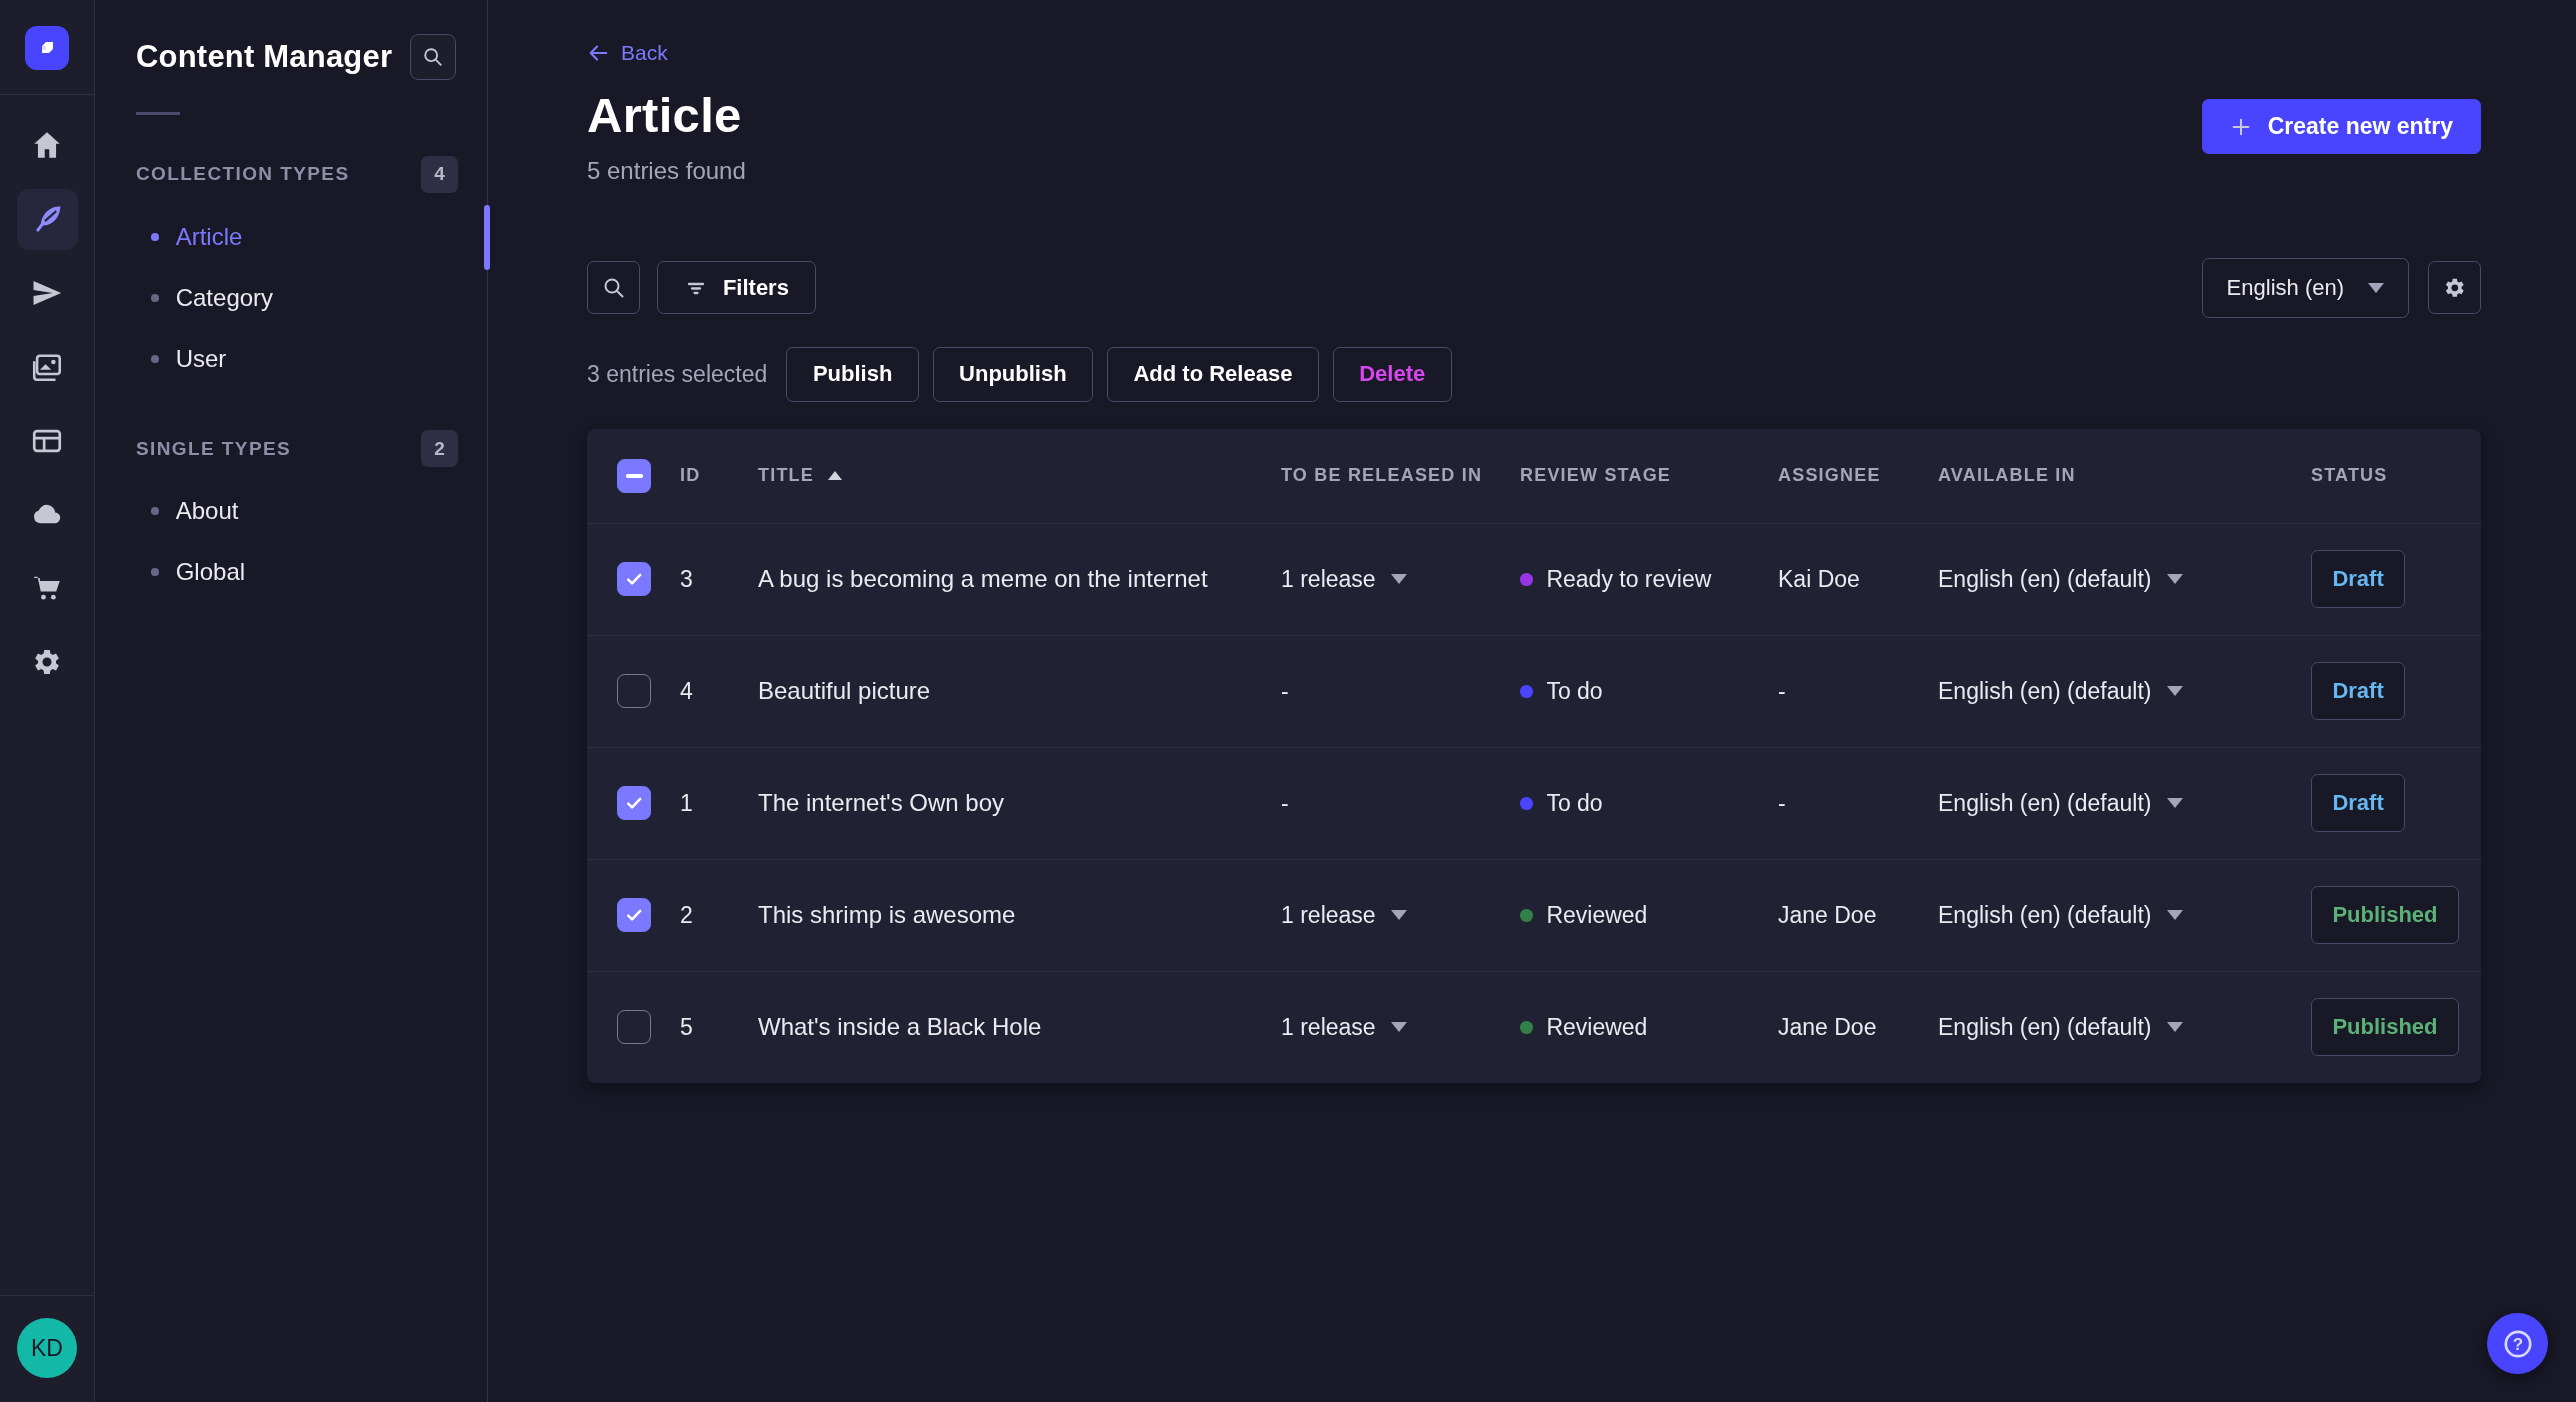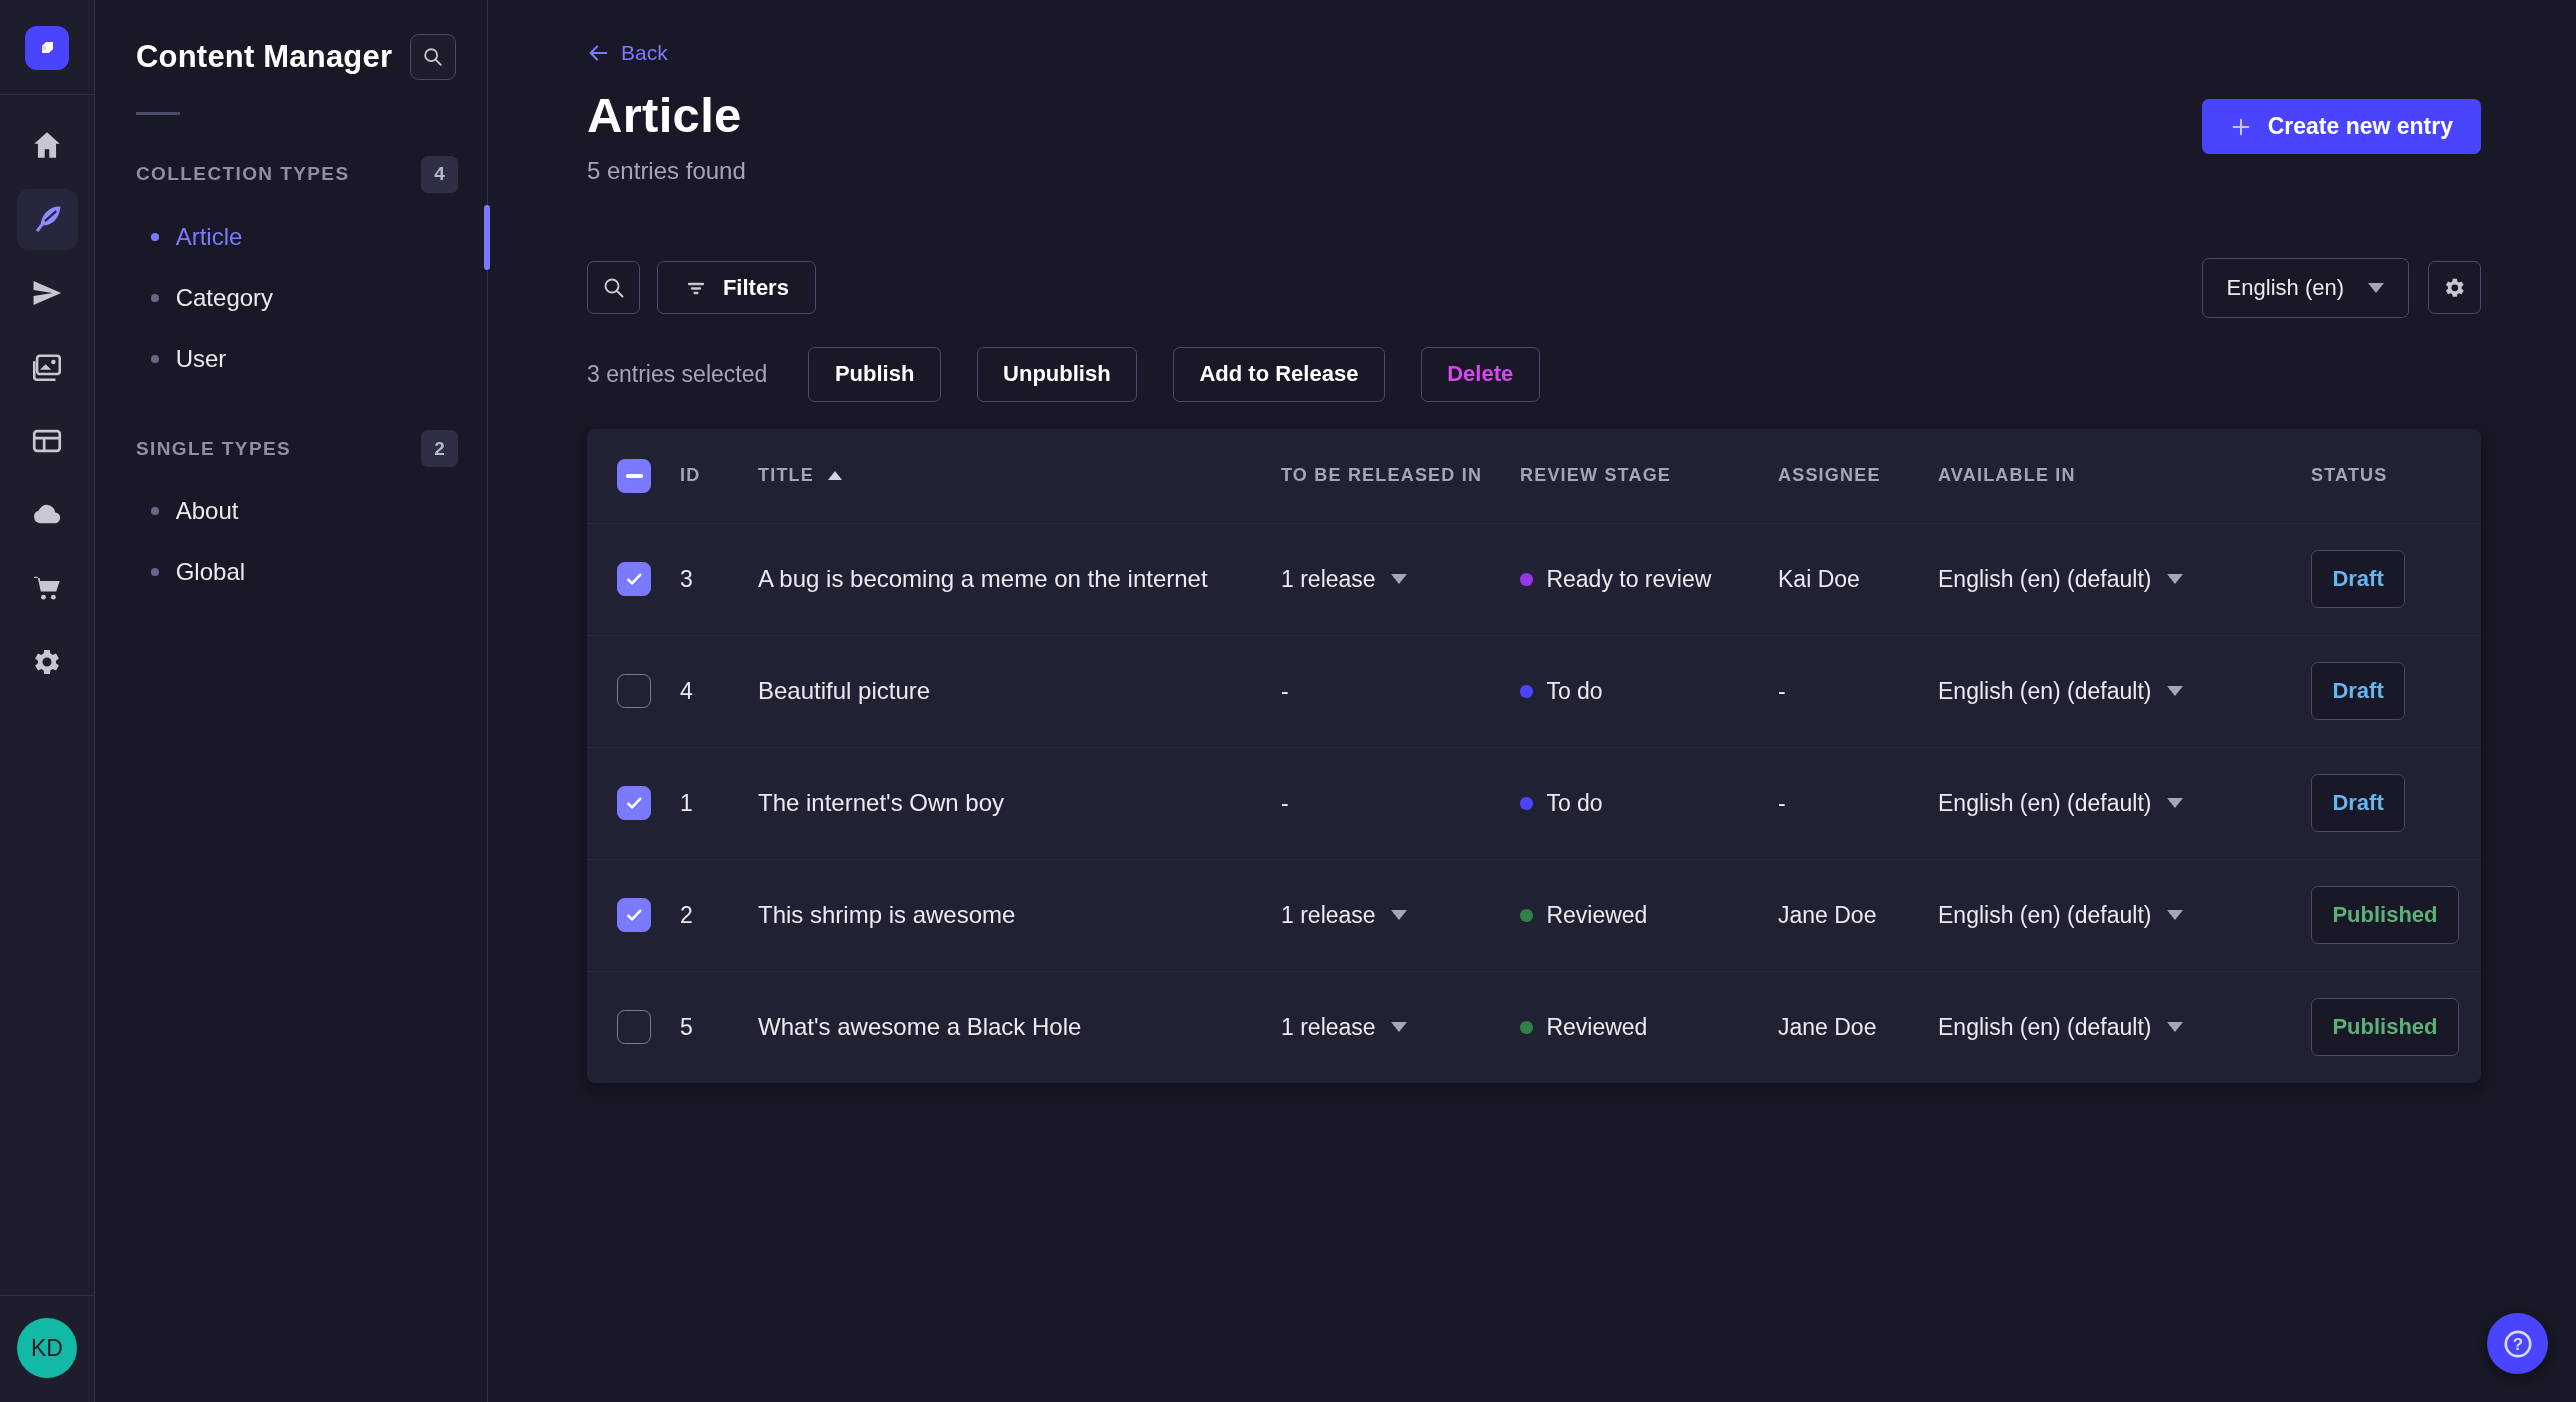--- a/index.html
+++ b/index.html
@@ -114,21 +114,21 @@
     font-family:inherit;
   }
   .toolbar-left .btn-outline { margin-left:17px; }
   .locale-select {
     height:60px; padding:0 24px; border-radius:6.8px; border:0.9px solid #4a4a6a;
     display:flex; align-items:center; gap:24px; font-size:22px; color:#eaeaef;
     cursor:pointer; margin-right:19px; background:transparent;
   }
   .caret-down { width:0; height:0; border-left:8.5px solid transparent; border-right:8.5px solid transparent; border-top:10.2px solid #a5a5ba; }
 
-  .selection-row { margin-top:29px; display:flex; align-items:center;gap:22px; }
+  .selection-row { margin-top:29px; display:flex; align-items:center; }
   .selection-text { font-size:23px; color:#a5a5ba; margin-right:19px; }
   .selection-row .btn-outline { height:55px; margin-right:13.6px; font-weight:700; }
   .btn-danger-text { color:#d946ef; }
 
   
   .table-card {
     margin-top:27px; width:100%; background:#212134; border-radius:8.5px;
     box-shadow:0 5.1px 15.3px rgba(3,3,10,.35);
   }
   .tr {
@@ -480,21 +480,21 @@
     </div>
   </div>
 
   <div class="tr row">
     <div class="cell cb-cell">
       <div class="checkbox">
         
       </div>
     </div>
     <div class="cell">5</div>
-    <div class="cell cell-title">What's awesome a Black Hole</div>
+    <div class="cell cell-title">What's inside a Black Hole</div>
     <div class="cell">
       <span>1 release</span>
       <span class="caret-down release-caret" style="visibility: visible;"></span>
     </div>
     <div class="cell">
       <span class="stage-dot" style="background: rgb(50, 128, 72);"></span>
       <span>Reviewed</span>
     </div>
     <div class="cell">Jane Doe</div>
     <div class="cell">

